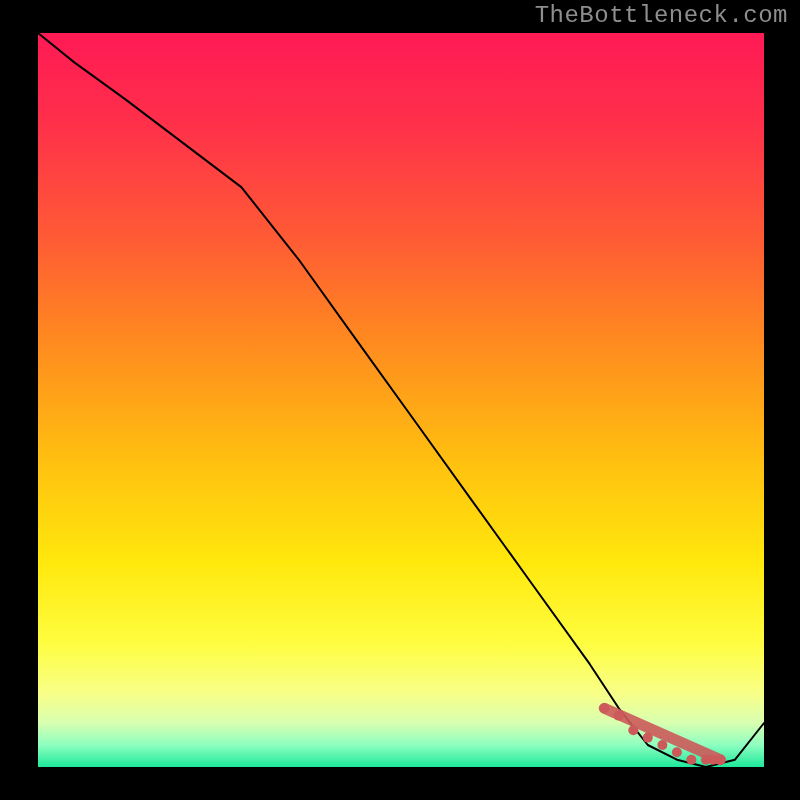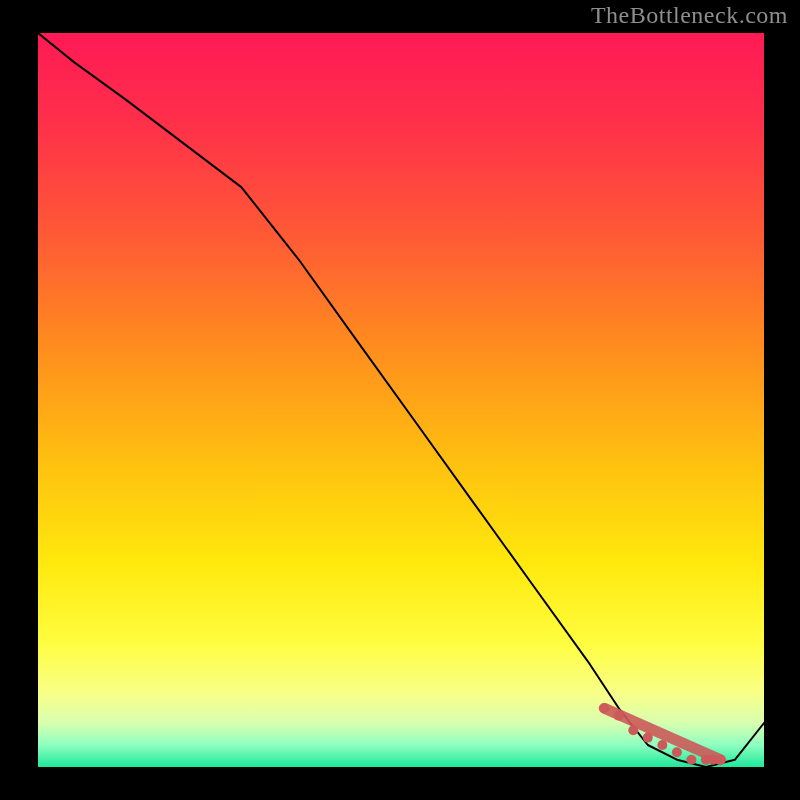--- a/index.html
+++ b/index.html
@@ -13,21 +13,21 @@
   .stage {
     position: relative;
     width: 800px;
     height: 800px;
   }
   .watermark {
     position: absolute;
     top: 2px;
     right: 12px;
     color: #8e8e8e;
-    font-family: Liberation Serif, serif;
+    font-family: Liberation Mono, monospace;
     font-size: 24px;
     letter-spacing: 0.5px;
   }
   svg {
     display: block;
   }
 </style>
 </head>
 <body>
 

